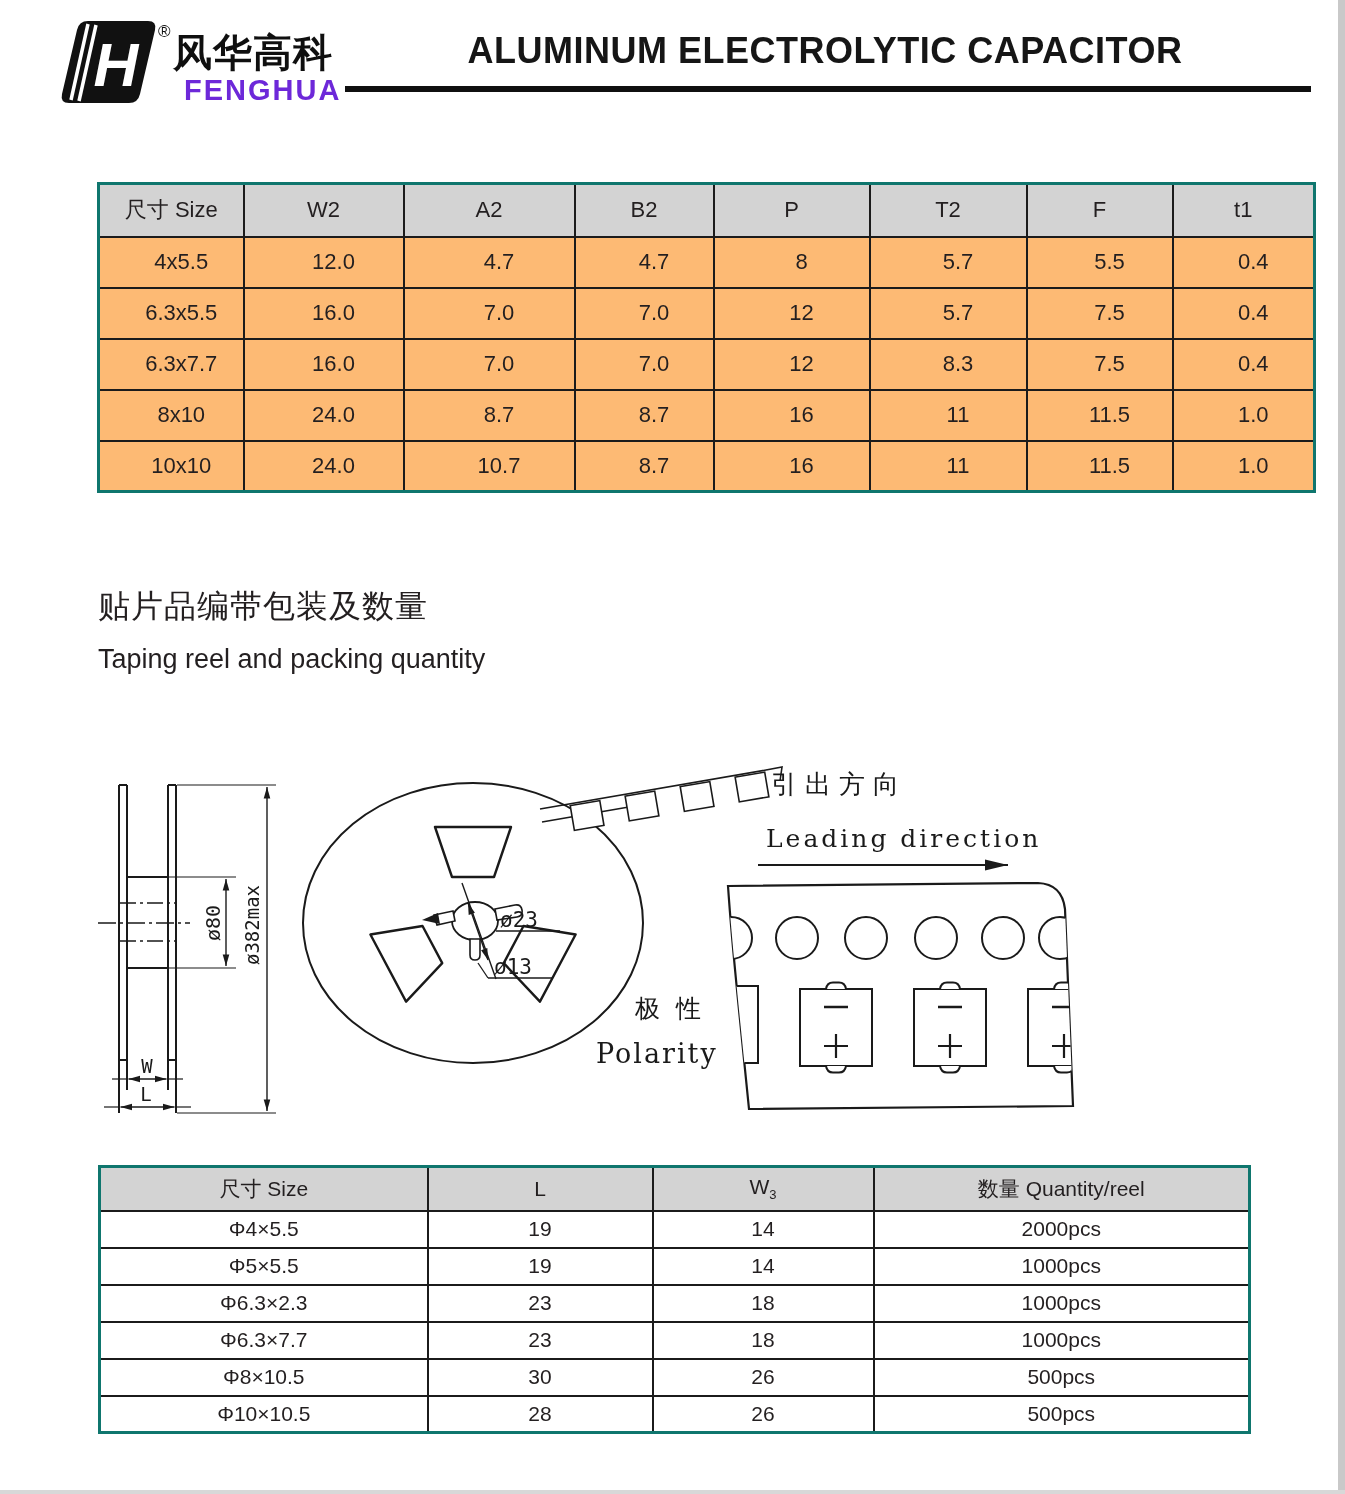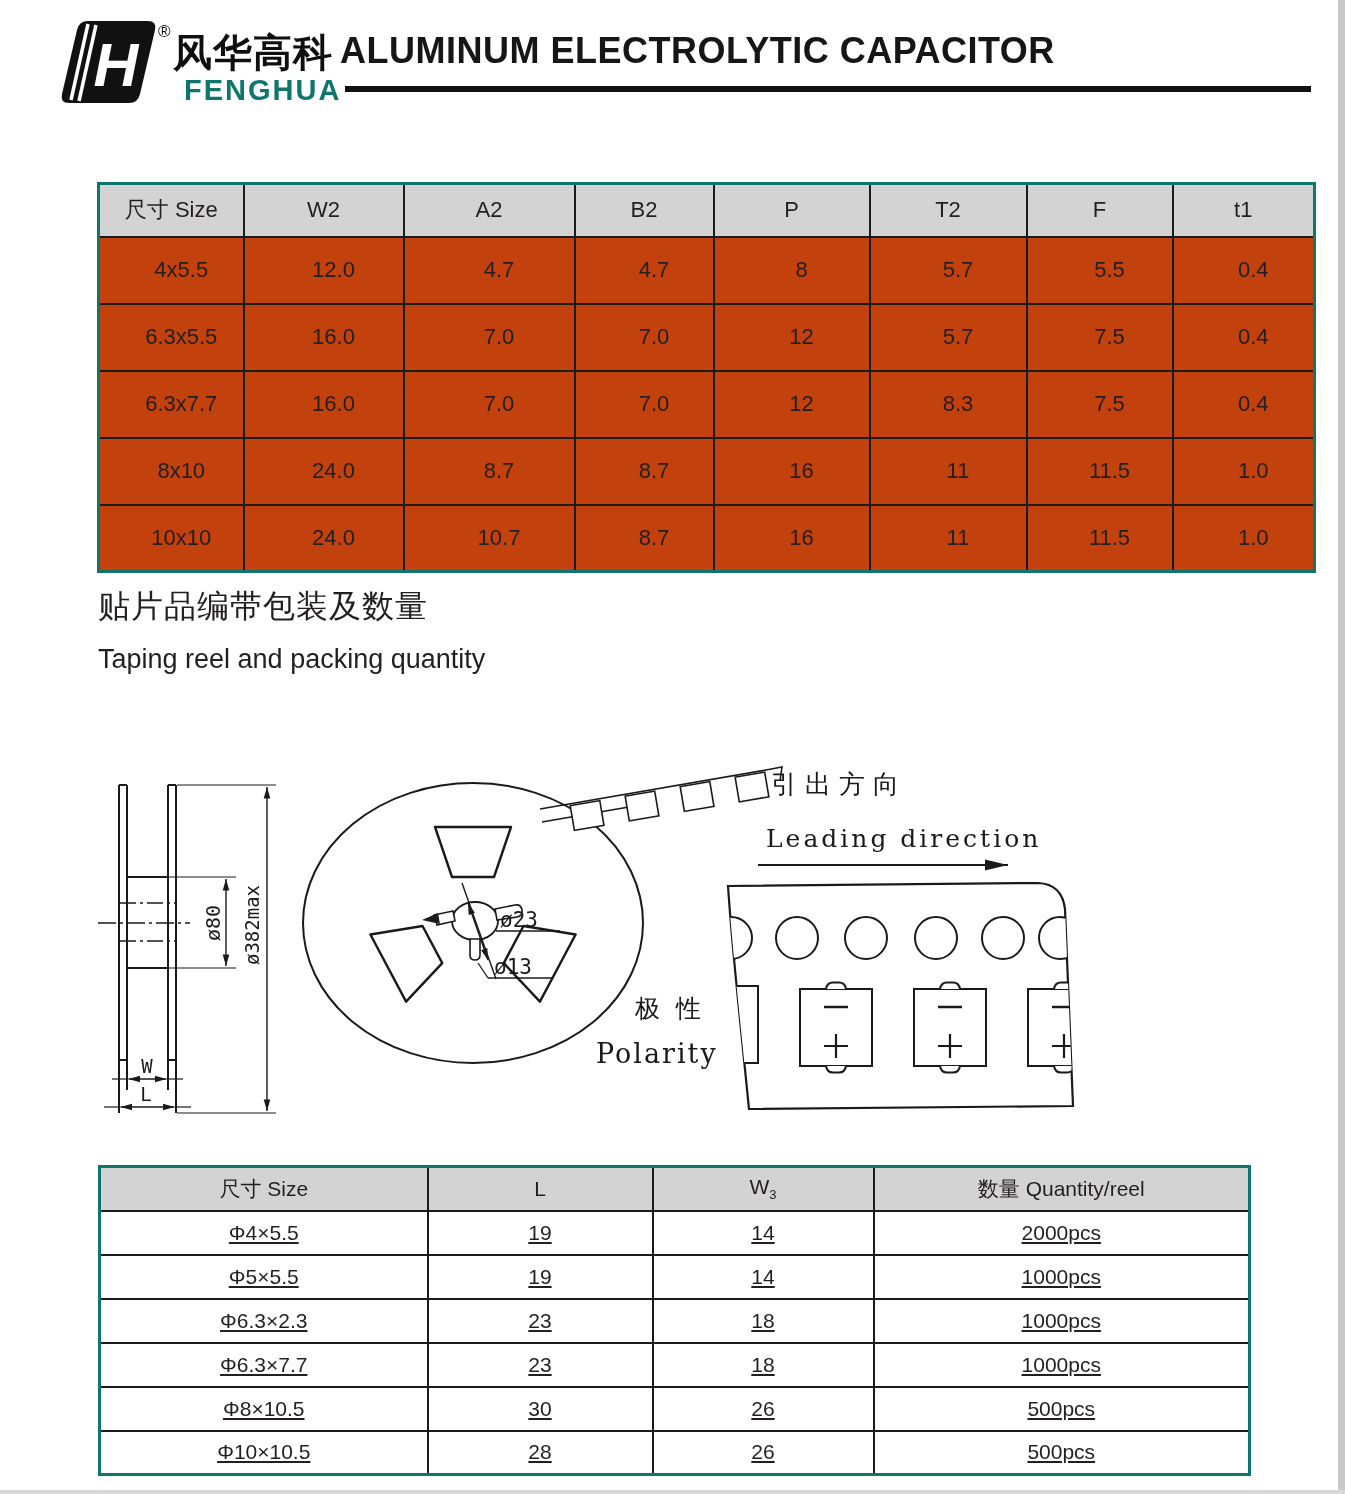--- a/index.html
+++ b/index.html
@@ -8,36 +8,36 @@
     position:relative; width:1345px; height:1494px; background:#ffffff;
     font-family:"Liberation Sans", sans-serif; color:#231f20; overflow:hidden;
   }
   .edge-right { position:absolute; right:0; top:0; width:7px; height:100%; background:#c9c9c9; }
   .edge-bottom { position:absolute; left:0; bottom:0; width:100%; height:4px; background:#d8d8d8; }
 
   
   .logo-mark { position:absolute; left:50px; top:16px; width:110px; height:92px; }
   .reg-mark { position:absolute; left:158px; top:22px; font-size:17px; color:#111; }
   .brand-cn { position:absolute; left:173px; top:26px; font-size:39px; font-weight:bold; letter-spacing:1px; color:#0f0f0f; }
-  .brand-en { position:absolute; left:184px; top:74px; font-size:29px; font-weight:bold; letter-spacing:2px; color:#0f766e; }
-  .doc-title { position:absolute; left:340px; top:30px; width:970px; text-align:left;
+  .brand-en { position:absolute; left:184px; top:74px; font-size:29px; font-weight:bold; letter-spacing:2px; color:#6d28d9; }
+  .doc-title { position:absolute; left:340px; top:30px; width:970px; text-align:center;
     font-size:36px; font-weight:bold; letter-spacing:0.5px; color:#161616; }
   .title-rule { position:absolute; left:345px; top:86px; width:966px; height:6px; background:#101010; }
 
   
   table { border-collapse:collapse; table-layout:fixed; }
   th, td { border:2px solid #1b1b1b; text-align:center; vertical-align:middle; font-weight:normal; }
   table { border:3px solid #0f766e; }
   th { background:#d3d3d3; }
   #dim-table { position:absolute; left:97px; top:182px; width:1216px; font-size:22px; }
   #dim-table th { height:53px; }
-  #dim-table td { height:67px; background:#c2410c;padding-left:20px; }
+  #dim-table td { height:51px; background:#fdba74;padding-left:20px; }
   #pack-table { position:absolute; left:98px; top:1165px; width:1150px; font-size:21px; }
   #pack-table th { height:44px; }
-  #pack-table td { height:44px; background:#fff;text-decoration:underline; }
+  #pack-table td { height:37px; background:#fff; }
   #pack-table sub { font-size:13px; }
 
   
   .sec-head { position:absolute; left:98px; top:585px; }
   .sec-head .cn { font-size:32px; letter-spacing:1px; margin-bottom:15px; }
   .sec-head .en { font-size:27px; }
 
   
   .diagram { position:absolute; left:90px; top:745px; width:1170px; height:410px; }
   text.cad { font-family:"DejaVu Sans Mono", monospace; fill:#1a1a1a; }

